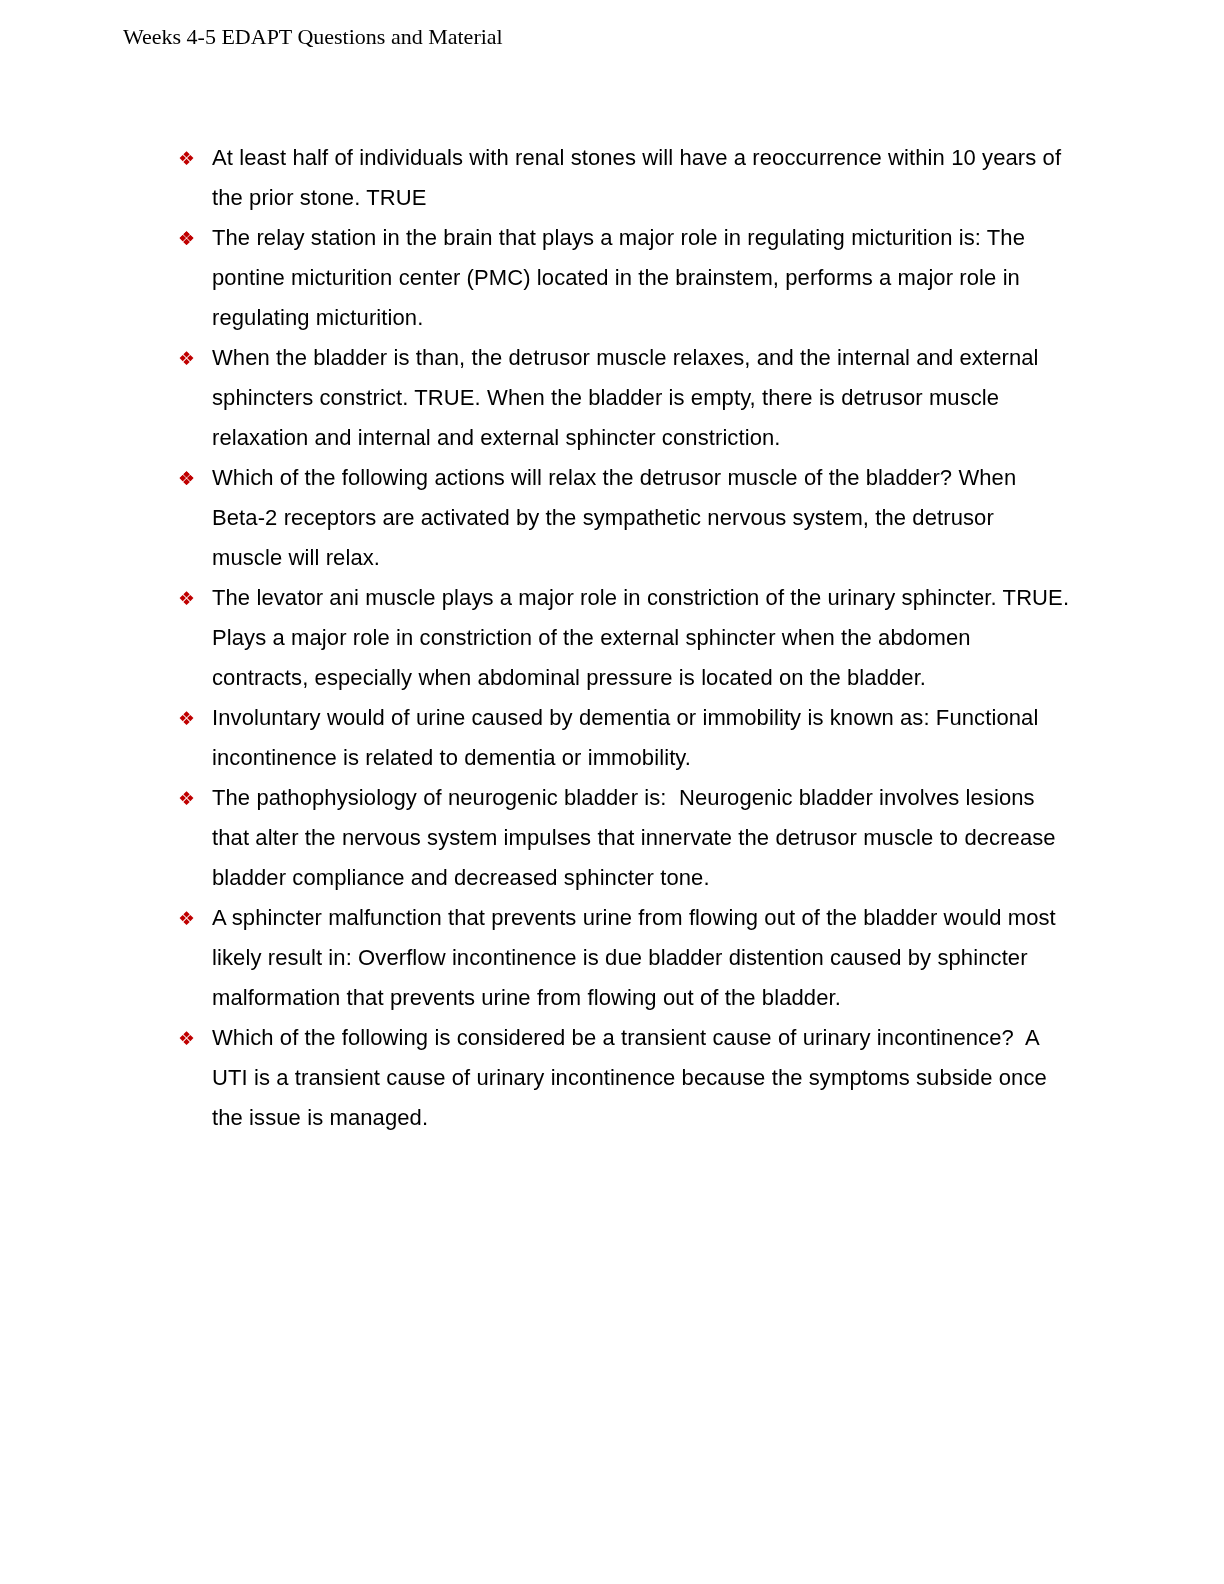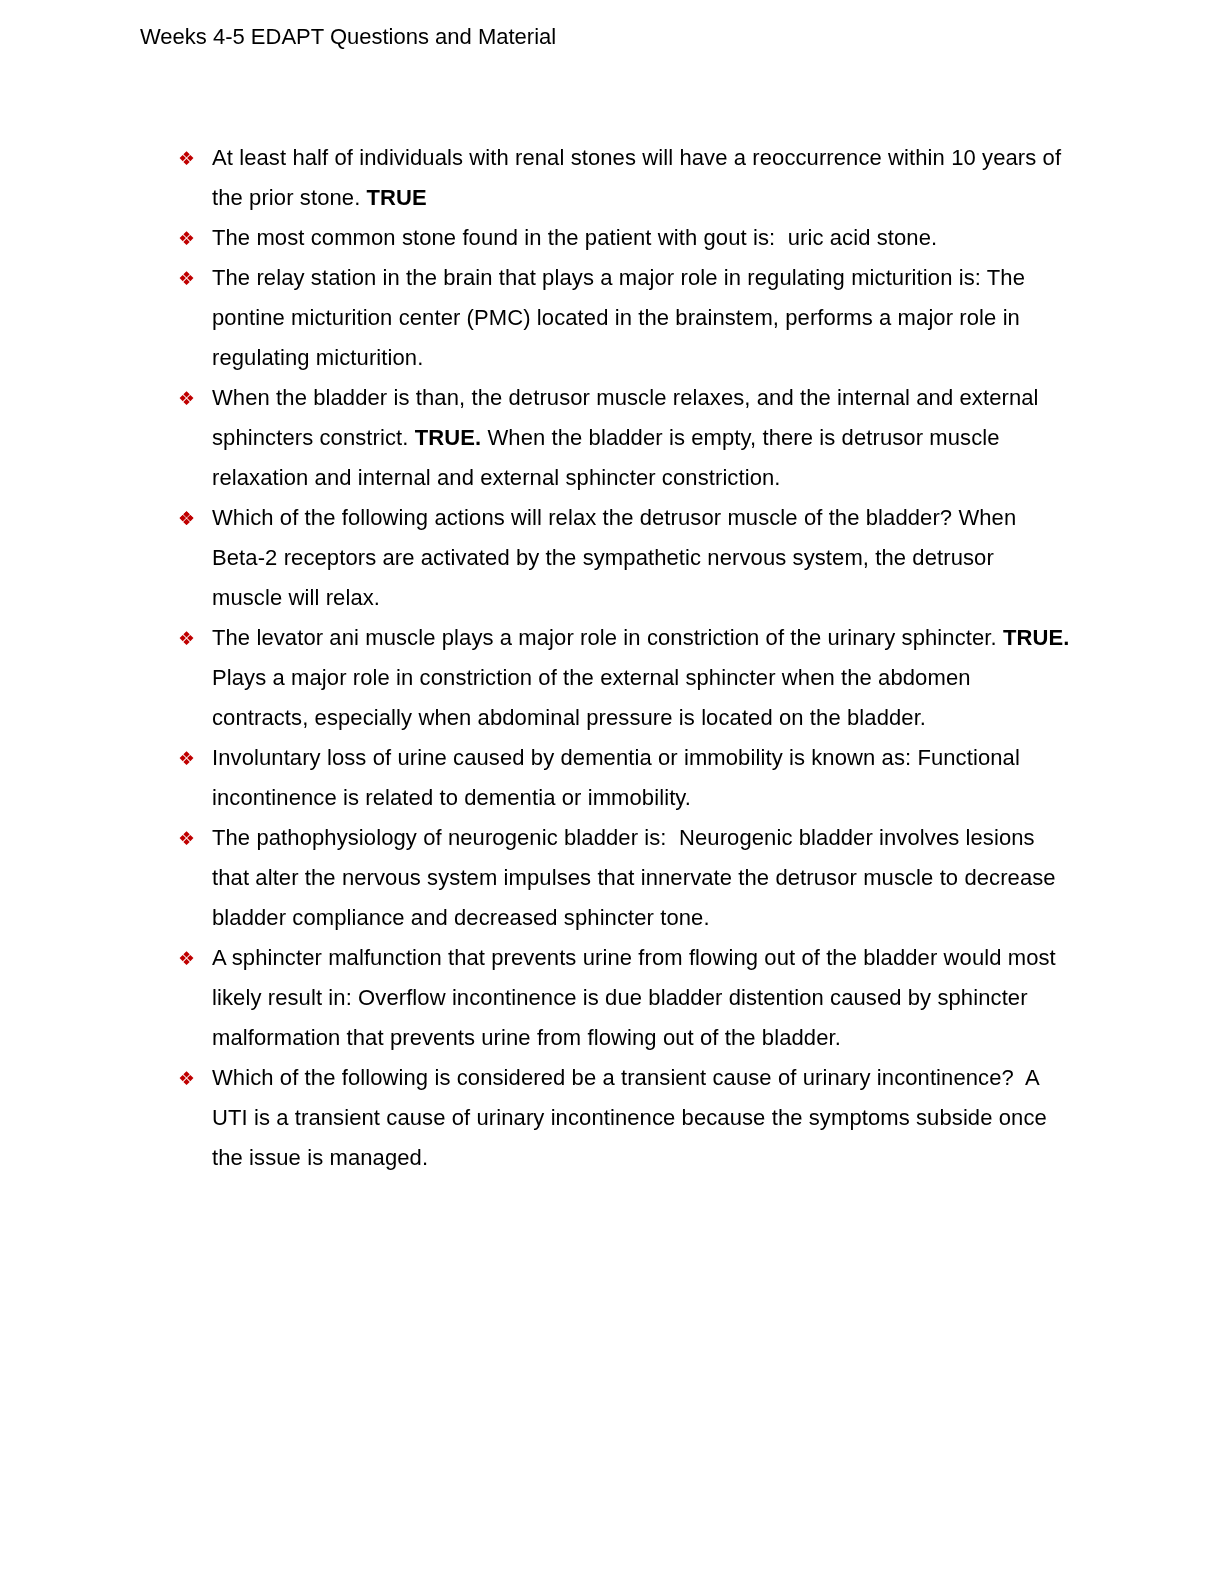--- a/index.html
+++ b/index.html
@@ -11,26 +11,27 @@
     position: relative;
     width: 1224px;
     height: 1584px;
     background: #ffffff;
     overflow: hidden;
     font-family: "Liberation Sans", "DejaVu Sans", sans-serif;
     color: #000000;
   }
   .doc-header {
     position: absolute;
-    left: 140px;
+    left: 123px;
     top: 24px;
     font-size: 22px;
     line-height: 26px;
     color: #000000;
     white-space: pre;
+    font-family: Liberation Serif, serif;
   }
   .qlist {
     position: absolute;
     left: 178px;
     top: 138px;
     width: 892px;
     margin: 0;
     padding: 0;
     list-style: none;
   }
@@ -48,34 +49,34 @@
     width: 24px;
     line-height: 40px;
     font-size: 19px;
     font-family: "DejaVu Sans", sans-serif;
     text-align: left;
   }
   .item-text {
     white-space: pre-wrap;
   }
   .item-text b {
-    font-weight: 700;
+    font-weight: 400;
   }
 </style>
 </head>
 <body>
 
 <div class="page">
   <div class="doc-header">Weeks 4-5 EDAPT Questions and Material</div>
   <ul class="qlist" id="qlist">
       <li><span class="bullet" style="color: rgb(192, 0, 0);">❖</span><span class="item-text"><span>At least half of individuals with renal stones will have a reoccurrence within 10 years of the prior stone. </span><b>TRUE</b></span></li>
-      <li><span class="bullet" style="color: rgb(192, 0, 0);">❖</span><span class="item-text"><span>The most common stone found in the patient with gout is:  uric acid stone.</span></span></li>
+      <li><span class="bullet" style="color: rgb(192, 0, 0);">❖</span></li>
       <li><span class="bullet" style="color: rgb(192, 0, 0);">❖</span><span class="item-text"><span>The relay station in the brain that plays a major role in regulating micturition is: The pontine micturition center (PMC) located in the brainstem, performs a major role in regulating micturition.</span></span></li>
       <li><span class="bullet" style="color: rgb(192, 0, 0);">❖</span><span class="item-text"><span>When the bladder is than, the detrusor muscle relaxes, and the internal and external sphincters constrict. </span><b>TRUE.</b><span> When the bladder is empty, there is detrusor muscle relaxation and internal and external sphincter constriction.</span></span></li>
       <li><span class="bullet" style="color: rgb(192, 0, 0);">❖</span></li>
       <li><span class="bullet" style="color: rgb(192, 0, 0);">❖</span><span class="item-text"><span>Which of the following actions will relax the detrusor muscle of the bladder? When Beta-2 receptors are activated by the sympathetic nervous system, the detrusor muscle will relax.</span></span></li>
       <li><span class="bullet" style="color: rgb(192, 0, 0);">❖</span><span class="item-text"><span>The levator ani muscle plays a major role in constriction of the urinary sphincter. </span><b>TRUE.</b><span> Plays a major role in constriction of the external sphincter when the abdomen contracts, especially when abdominal pressure is located on the bladder.</span></span></li>
-      <li><span class="bullet" style="color: rgb(192, 0, 0);">❖</span><span class="item-text"><span>Involuntary loss of urine caused by dementia or immobility is known as: Functional incontinence is related to dementia or immobility.</span></span></li>
+      <li><span class="bullet" style="color: rgb(192, 0, 0);">❖</span><span class="item-text"><span>Involuntary would of urine caused by dementia or immobility is known as: Functional incontinence is related to dementia or immobility.</span></span></li>
       <li><span class="bullet" style="color: rgb(192, 0, 0);">❖</span><span class="item-text"><span>The pathophysiology of neurogenic bladder is:  Neurogenic bladder involves lesions that alter the nervous system impulses that innervate the detrusor muscle to decrease bladder compliance and decreased sphincter tone.</span></span></li>
       <li><span class="bullet" style="color: rgb(192, 0, 0);">❖</span><span class="item-text"><span>A sphincter malfunction that prevents urine from flowing out of the bladder would most likely result in: Overflow incontinence is due bladder distention caused by sphincter malformation that prevents urine from flowing out of the bladder.</span></span></li>
       <li><span class="bullet" style="color: rgb(192, 0, 0);">❖</span><span class="item-text"><span>Which of the following is considered be a transient cause of urinary incontinence?  A UTI is a transient cause of urinary incontinence because the symptoms subside once the issue is managed.</span></span></li>
     </ul>
 </div>
 
 </body></html>

